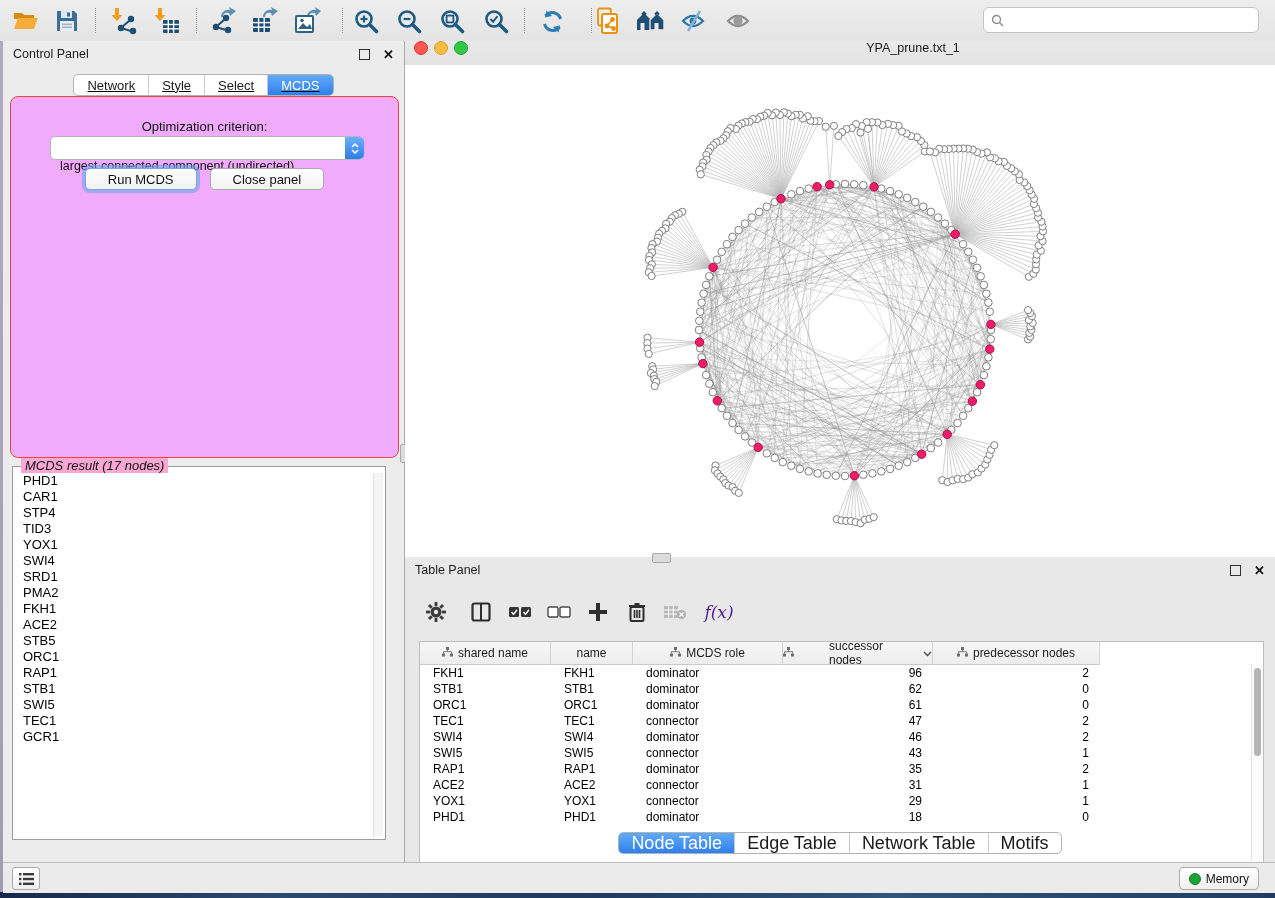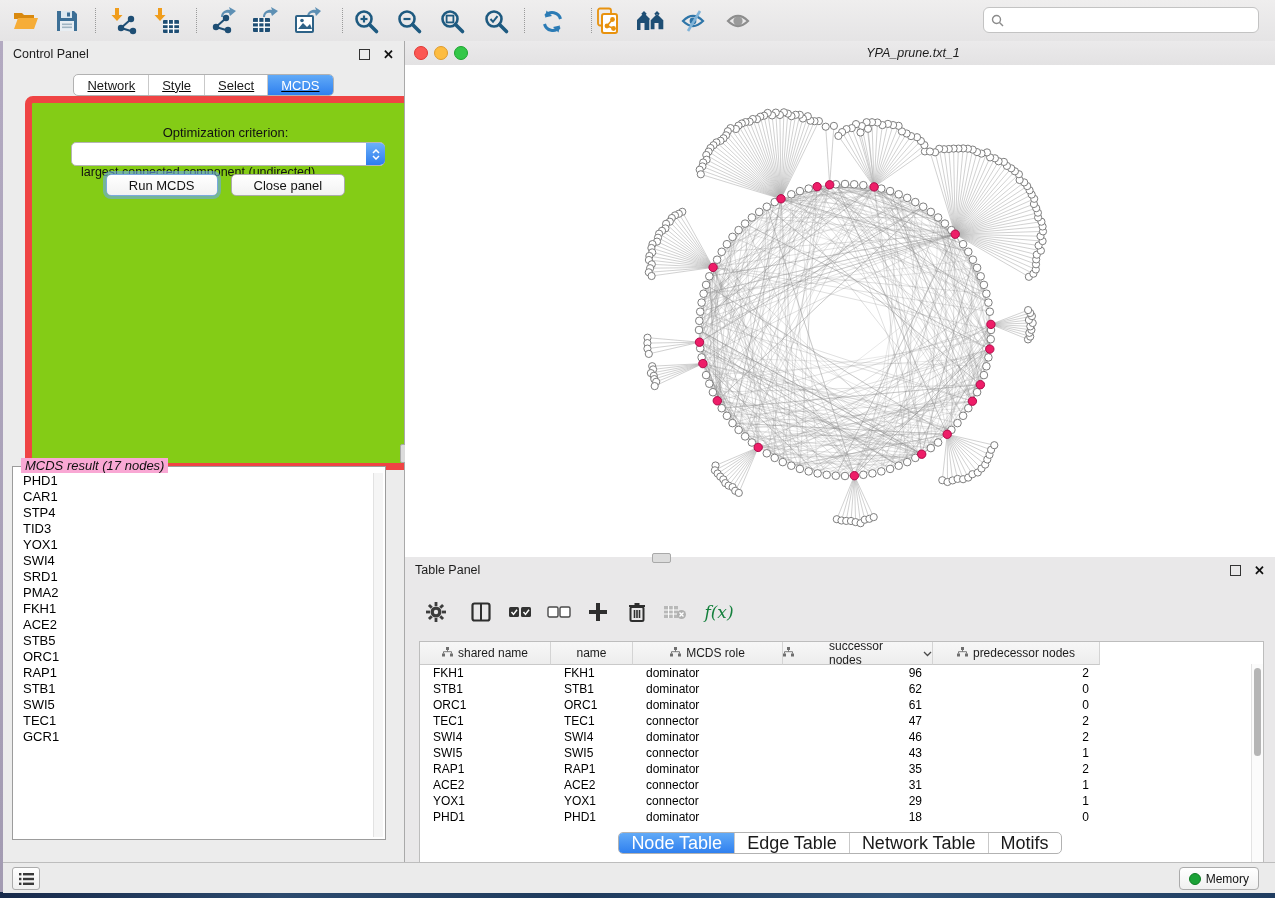--- a/index.html
+++ b/index.html
@@ -27,22 +27,22 @@
   .panel-header{height:26px;display:flex;align-items:center;padding:0 10px;font-size:12.5px;color:#1c1c1c;}
   .panel-header .sp{flex:1;}
   .float-box{width:9px;height:9px;border:1.5px solid #333;margin-right:13px;}
   .close-x{font-size:13px;font-weight:bold;color:#111;line-height:1;}
   .segbar{display:flex;background:#fff;border:1px solid #b2b2b2;border-radius:5px;overflow:hidden;height:20px;}
   .seg{display:flex;align-items:center;justify-content:center;padding:0 13px;font-size:13px;color:#1a1a1a;
        border-right:1px solid #c9c9c9;}
   .seg:last-child{border-right:none;}
   .seg-sel{background:linear-gradient(#61aaf7,#2f80ef);color:#fff;}
   #cp-tabs-wrap{position:absolute;left:0;top:33px;width:100%;display:flex;justify-content:center;text-decoration:underline;}
-  #cp-box{position:absolute;left:22px;top:55px;width:387px;height:360px;background:#84cc16;
-    border:7px solid #ef4444;border-radius:8px;}
+  #cp-box{position:absolute;left:7px;top:55px;width:387px;height:360px;background:#f0abfc;
+    border:1px solid #ef4444;border-radius:8px;}
   #opt-label{position:absolute;left:0;top:22px;width:100%;text-align:center;font-size:13px;color:#111;}
   #criterion{position:absolute;left:39px;top:39px;width:312px;height:22px;background:#fff;border:1px solid #b5b5b5;
     border-radius:5px;display:flex;align-items:center;}
   #criterion .val{flex:1;font-size:12.5px;color:#111;padding-left:9px;white-space:nowrap;margin-top:35px;}
   #criterion .stepper{width:19px;height:22px;margin-right:-1px;border-radius:0 5px 5px 0;
     background:linear-gradient(#6cb0f8,#2d7def);display:flex;flex-direction:column;align-items:center;justify-content:center;gap:1px;}
   #criterion .stepper svg{display:block;}
   #cp-buttons{position:absolute;left:0;top:71px;width:100%;display:flex;justify-content:center;gap:13px;}
   .btn{height:20px;background:linear-gradient(#ffffff,#f2f2f2);border:1px solid #ababab;border-radius:5px;
     font-size:13px;color:#111;display:flex;align-items:center;padding:0 22px;}
@@ -54,33 +54,33 @@
   #result-scroll{position:absolute;right:2px;top:6px;width:9px;bottom:2px;background:#f5f5f5;border-left:1px solid #e2e2e2;}
 
   
   #v-split{position:absolute;left:404px;top:41px;width:1px;height:821px;background:#a9a9a9;}
   #v-handle{position:absolute;left:400px;top:444px;width:8px;height:17px;background:#dcdcdc;border:1px solid #a9a9a9;border-radius:2px;}
   #h-handle{position:absolute;left:652px;top:553px;width:17px;height:8px;background:#dcdcdc;border:1px solid #a9a9a9;border-radius:2px;z-index:5;}
 
   
   #network-panel{position:absolute;left:405px;top:41px;width:870px;height:516px;background:#fff;}
   #net-titlebar{position:absolute;left:0;top:0;width:100%;height:24px;background:linear-gradient(#ebeaeb,#e3e2e3);
-    border-bottom:1px solid #c6c6c6;display:flex;align-items:center;font-style:italic;}
+    border-bottom:1px solid #c6c6c6;display:flex;align-items:flex-start;}
   .light{width:12px;height:12px;border-radius:50%;margin-left:6px;}
   .light.red{background:#fc5753;border:1px solid #df3834;margin-left:9px;}
   .light.yellow{background:#fdbc40;border:1px solid #de9b2d;}
   .light.green{background:#33c748;border:1px solid #1da32f;}
   #net-title{position:absolute;left:calc(50% + 73px);transform:translateX(-50%);font-size:12.5px;color:#1c1c1c;}
   #net-canvas{position:absolute;left:0;top:24px;width:870px;height:492px;background:#fff;}
 
   
   #table-panel{position:absolute;left:405px;top:557px;width:870px;height:305px;background:#e9e8e9;}
   #tp-toolbar{position:absolute;left:0;top:30px;width:100%;height:50px;display:flex;align-items:center;}
   .tpicon{width:26px;height:26px;display:flex;align-items:center;justify-content:center;}
-  #fx-label{font-family:"DejaVu Serif",serif;font-style:italic;font-size:17px;color:#15803d;}
+  #fx-label{font-family:"DejaVu Serif",serif;font-style:italic;font-size:17px;color:#4c1d95;}
   #tbl-wrap{position:absolute;left:14px;top:84px;width:843px;height:242px;background:#fff;border:1px solid #bdbdbd;overflow:hidden;}
   #tbl-header{display:flex;height:23px;}
   .th{display:flex;align-items:center;justify-content:center;gap:5px;font-size:12px;color:#1c1c1c;
       background:linear-gradient(#f7f7f7,#ededed);border-right:1px solid #d4d4d4;border-bottom:1px solid #c9c9c9;box-sizing:border-box;}
   .tr{display:flex;height:16px;}
   .td{font-size:12px;color:#000;box-sizing:border-box;padding-left:13px;display:flex;align-items:center;white-space:nowrap;}
   .td.num{justify-content:flex-end;padding-right:11px;padding-left:0;}
   .c0{width:131px;}.c1{width:82px;}.c2{width:150px;}.c3{width:150px;gap:35px;}.c4{width:167px;}
   #tbl-scroll{position:absolute;right:0;top:22px;width:11px;bottom:0;background:#fbfbfb;border-left:1px solid #e3e3e3;}
   #tbl-thumb{position:absolute;left:1.5px;top:4px;width:7px;height:88px;background:#b5b5b5;border-radius:4px;}

